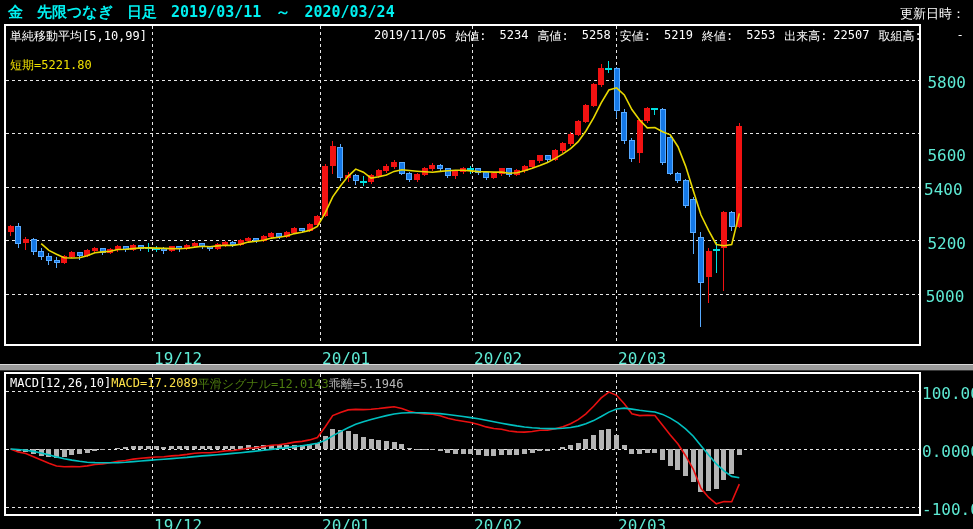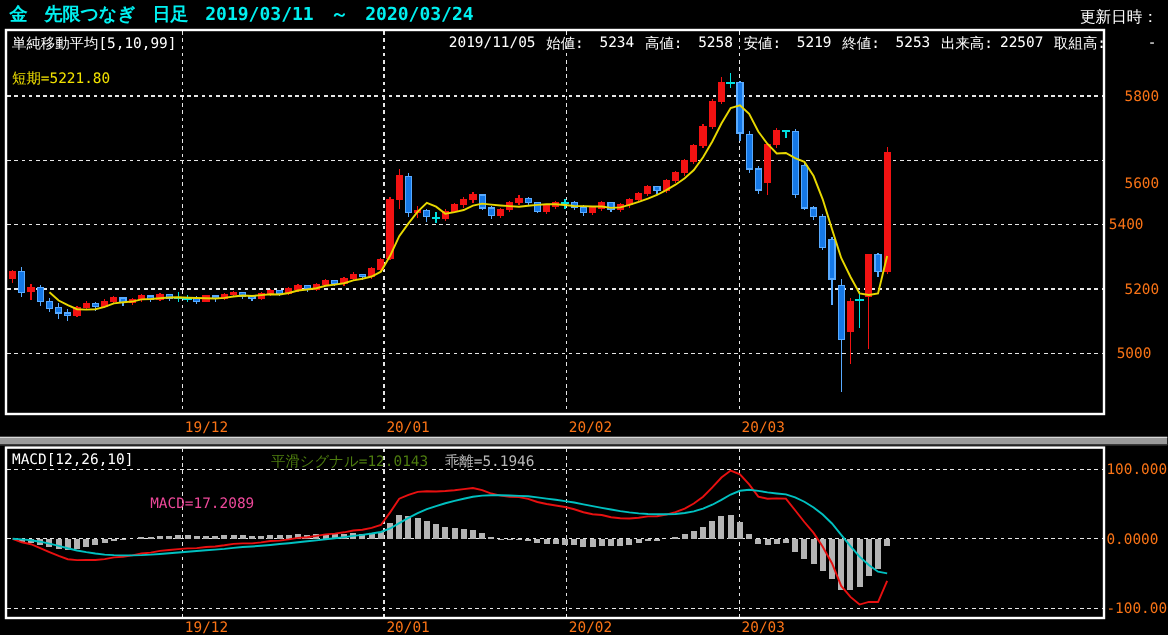--- a/index.html
+++ b/index.html
@@ -6,27 +6,27 @@
   .screen{position:relative;width:973px;height:529px;background:#000;overflow:hidden;
     font-family:"DejaVu Sans Mono","DejaVu Sans",monospace;}
   .abs{position:absolute;white-space:pre;}
   .hdr-title{top:3px;left:8px;font-size:15px;font-weight:bold;color:#00f0f0;display:flex;gap:14px;}
   .hdr-upd{top:5px;right:8px;font-size:13px;color:#fff;display:flex;gap:18px;}
   .info-row{top:28px;left:10px;font-size:12px;color:#fff;display:flex;gap:12px;z-index:3;flex-direction:column;}
   .quote-row{top:28px;left:374px;font-size:12px;color:#fff;display:flex;z-index:3;}
   .quote-row .pair{display:flex;margin-right:9px;}
   .quote-row .v{min-width:42px;text-align:right;}
   .yellow{color:#f0e000;}
-  .macd-row{top:376px;left:10px;font-size:12px;color:#fff;display:flex;gap:14px;z-index:3;}
-  .macd-red{color:#ec4899;margin-top:36px;}
+  .macd-row{top:376px;left:10px;font-size:12px;color:#fff;display:flex;z-index:3;}
+  .macd-red{color:#fde047;}
   .macd-cyan{color:#4d7c0f;}
   .macd-grey{color:#b8b8b8;}
   .divider{position:absolute;left:0;top:364px;width:973px;height:5px;background:#9a9a9a;
     border-top:1px solid #d8d8d8;border-bottom:1px solid #3a3a3a;}
-  .axis-label{position:absolute;font-size:12px;color:#f97316;white-space:pre;}
+  .axis-label{position:absolute;font-size:16px;color:#5eead4;white-space:pre;}
   svg{position:absolute;left:0;top:0;}
 </style>
 </head>
 <body>
 
 <div class="screen">
 
   <div class="abs hdr-title">
     <span>金</span>
     <span>先限つなぎ</span>

